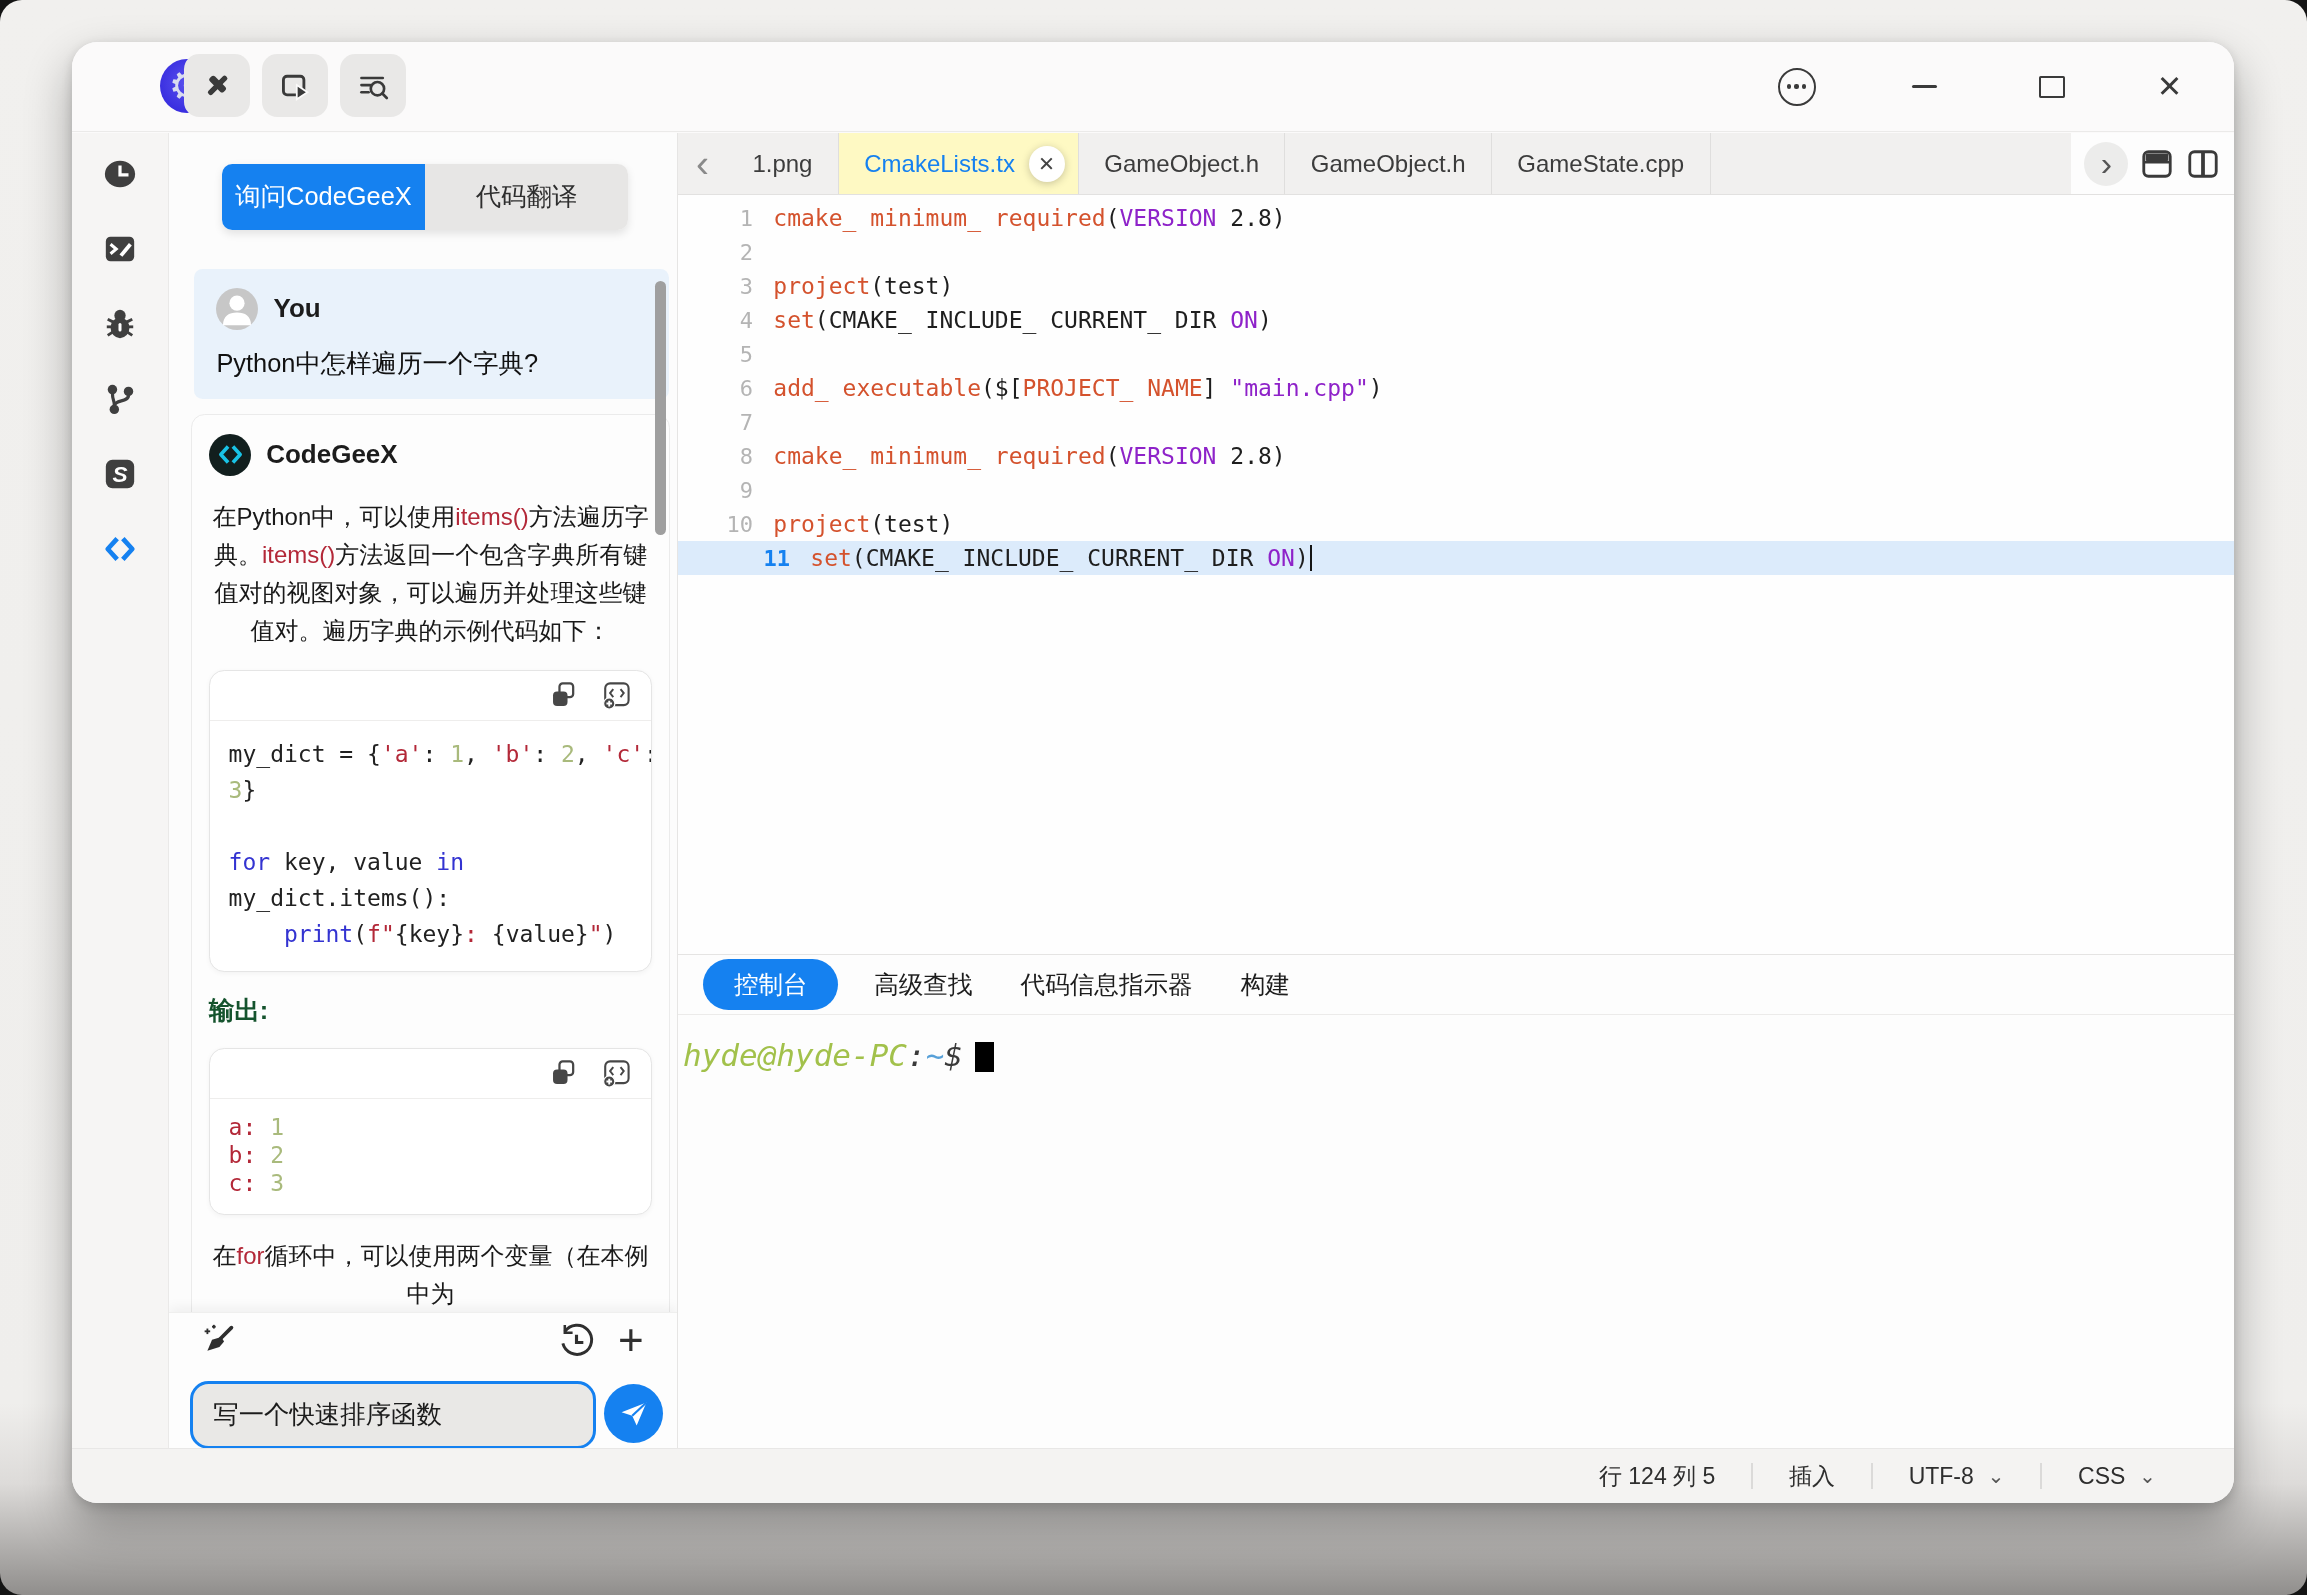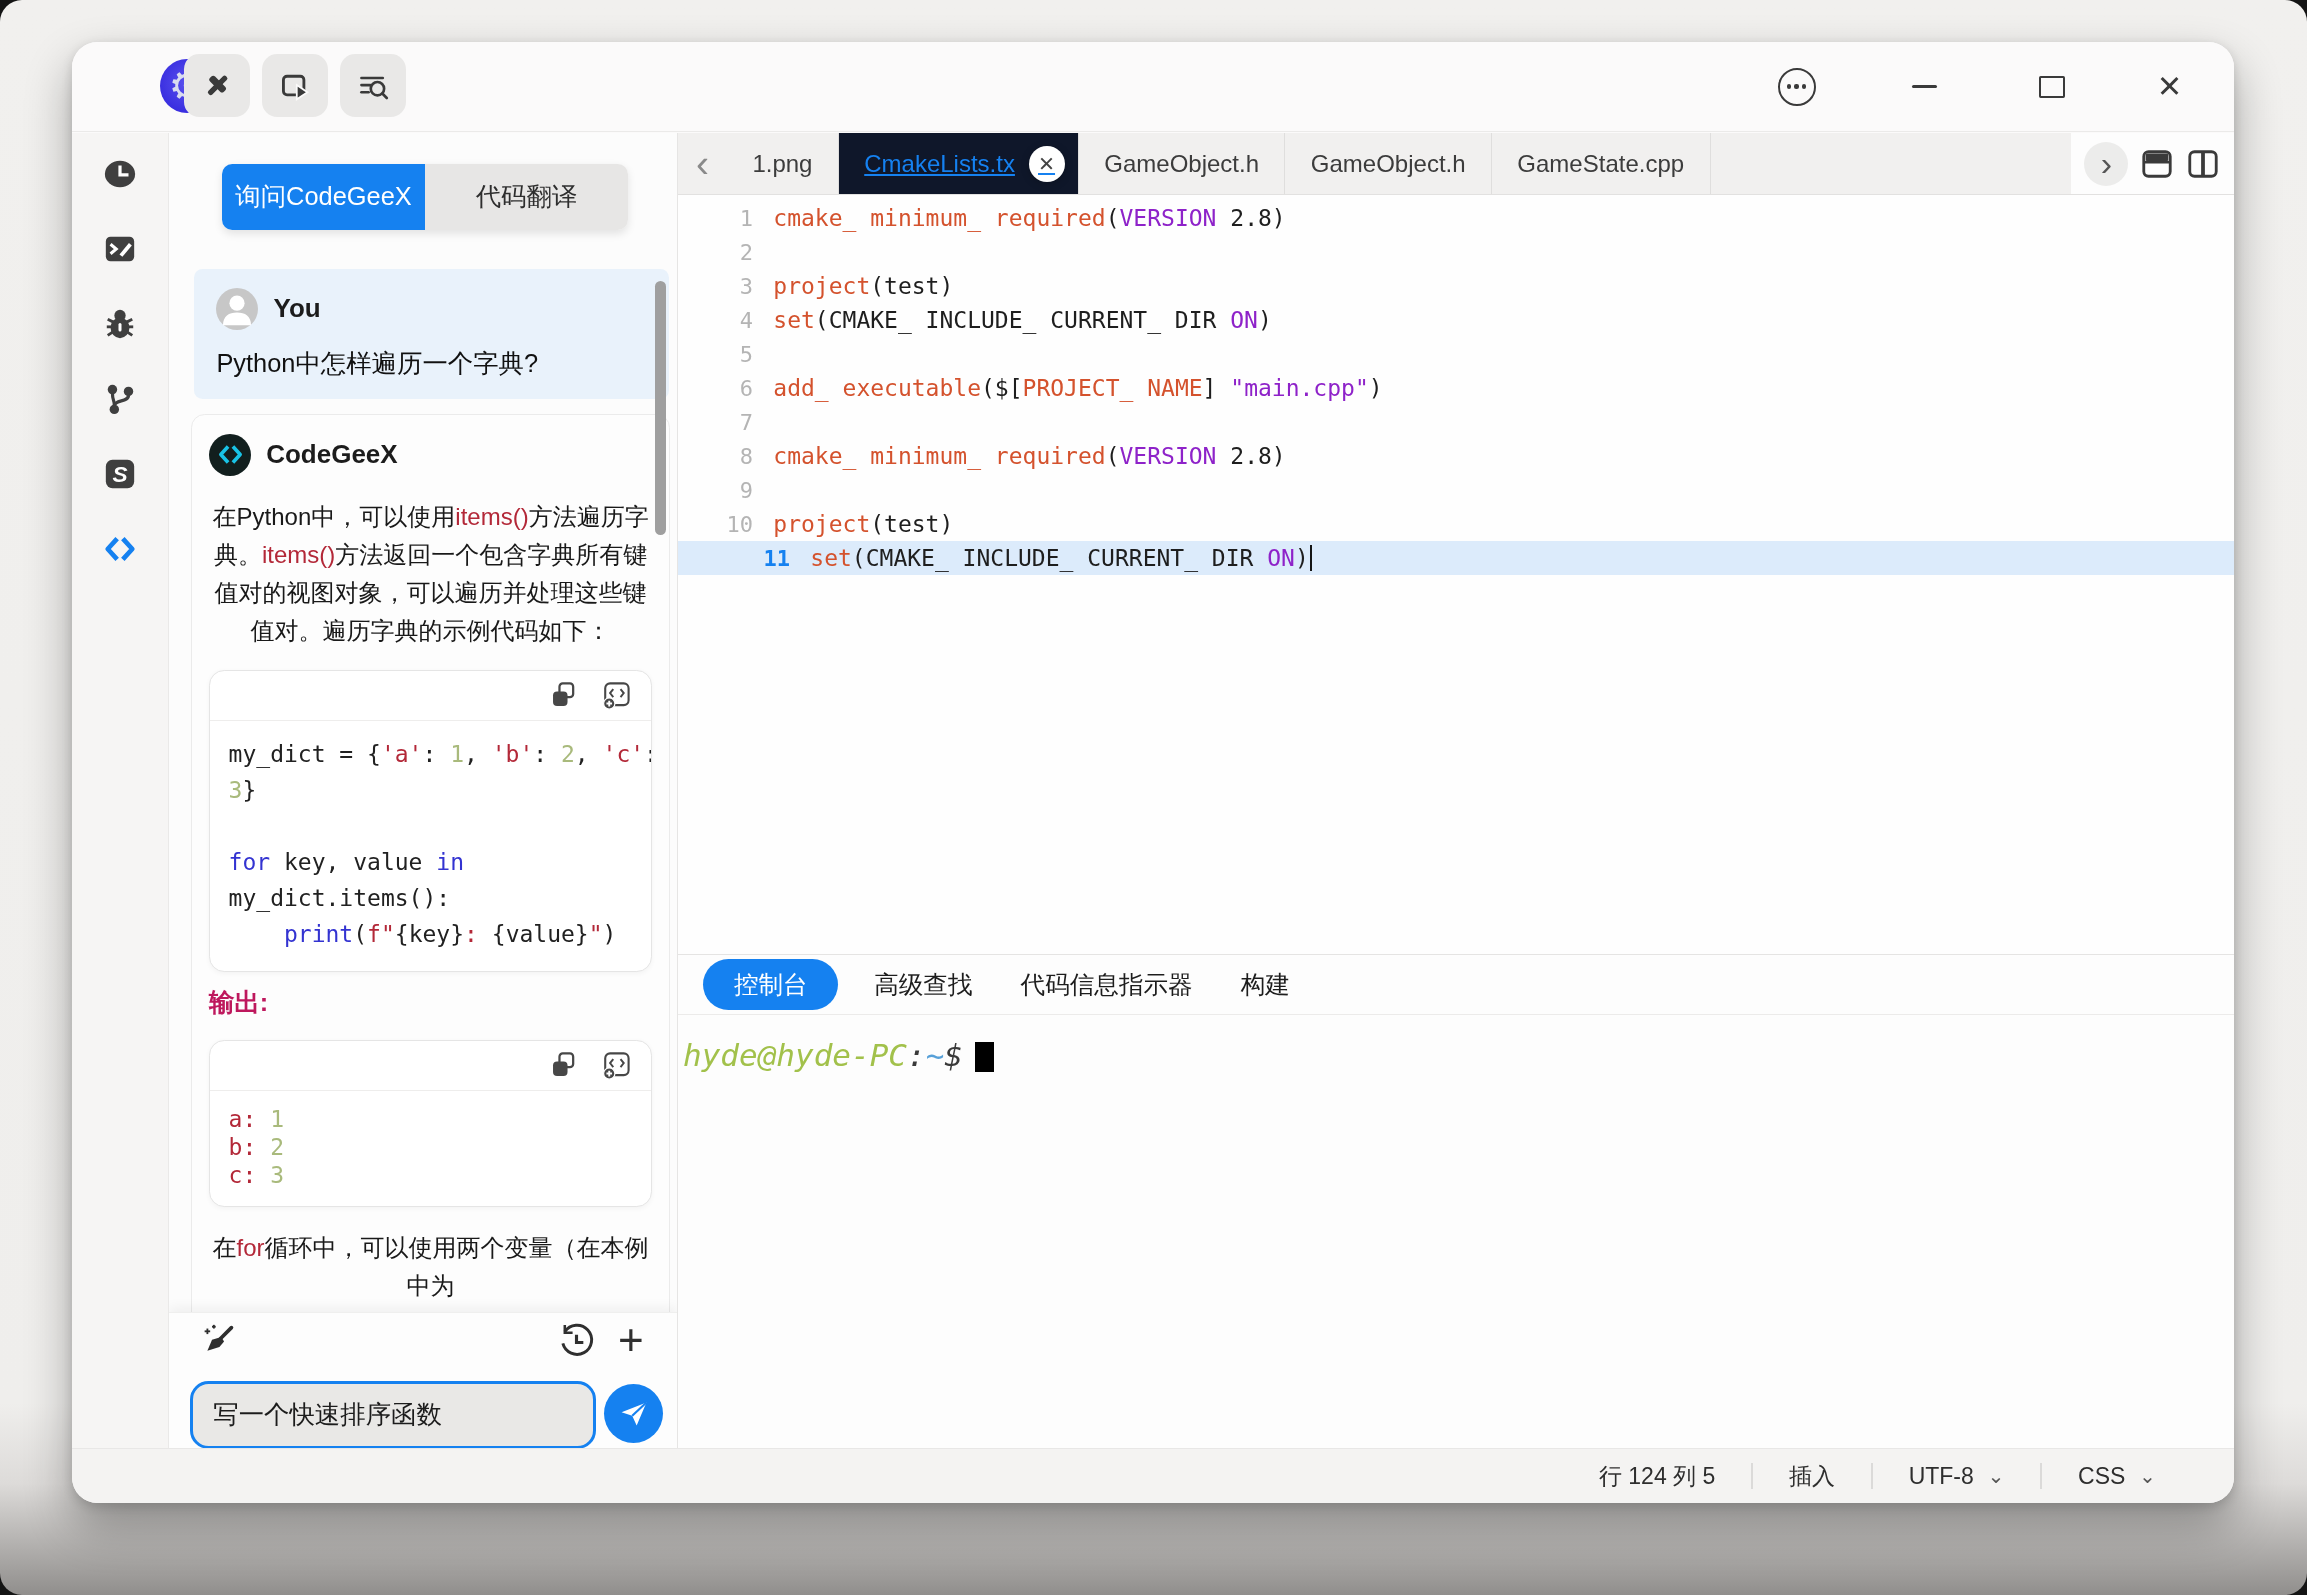--- a/index.html
+++ b/index.html
@@ -52,38 +52,38 @@
   .codecard{margin-top:20.3px;border:1.7px solid #e5e5e5;border-radius:15.2px;background:#fff;overflow:hidden;
     box-shadow:0 1.7px 5.1px rgba(0,0,0,.04);}
   .cc-head{height:49px;display:flex;align-items:center;justify-content:flex-end;gap:24px;padding-right:20.3px;border-bottom:1.7px solid #eeedec;}
   .cc-head svg{width:29px;height:29px;}
   .cc-body{padding:15.2px 18.6px 18.6px;font-family:"DejaVu Sans Mono",monospace;font-size:23px;line-height:36px;color:#212121;}
   .cc-body.tight{line-height:28px;padding:13.6px 18.6px 17px;}
   .cb-line{white-space:pre;min-height:1em;}
   .c-red{color:#b32838;}
   .c-num{color:#a9ba7c;}
   .c-kw{color:#3333d1;}
-  .outlabel{margin-top:14px;font-size:25.4px;font-weight:bold;color:#be185d;}
+  .outlabel{margin-top:22px;font-size:25.4px;font-weight:bold;color:#14532d;}
 
   .chat-input{position:absolute;left:0;right:0;bottom:0;height:136px;background:#fdfdfd;
     box-shadow:0 -4.2px 12px rgba(0,0,0,.06);border-top:0.8px solid #efefee;}
   .broom{position:absolute;left:30.5px;top:10.2px;}
   .hist{position:absolute;left:388px;top:8.5px;}
   .plus{position:absolute;left:449px;top:1.7px;font-size:44px;font-weight:300;color:#2f2f2f;}
   .qinput{position:absolute;left:21px;top:68px;width:406px;height:68px;box-sizing:border-box;border:3.4px solid #1581f0;
     border-radius:18.6px;background:#e9e8e6;font-size:25.4px;font-family:"Liberation Sans",sans-serif;
     padding:0 20.3px;color:#1c1c1c;outline:none;}
   .send{position:absolute;left:435px;top:71px;width:59px;height:59px;border-radius:50%;background:#1581f0;
     display:flex;align-items:center;justify-content:center;}
 
   
   .ed-tabs{height:61px;display:flex;align-items:stretch;background:#f1f0ef;border-bottom:1.7px solid #e2e1e0;}
   .ed-back{width:49px;display:flex;align-items:center;justify-content:center;font-size:39px;color:#8a8a8a;}
   .ed-tab{display:flex;align-items:center;padding:0 25.4px;font-size:24px;color:#3c3c3c;border-right:1.7px solid #dfdedd;white-space:nowrap;}
-  .ed-tab.active{background:#0f172a;color:#1581f0;font-weight:500;text-decoration:underline;}
+  .ed-tab.active{background:#fef9c3;color:#1581f0;font-weight:500;}
   .ed-close{width:36px;height:36px;border-radius:50%;background:#fff;box-shadow:0 1.7px 8.5px rgba(0,0,0,.22);
     display:flex;align-items:center;justify-content:center;font-size:20.3px;color:#444;margin-left:13.6px;margin-right:-12px;z-index:2;}
   .ed-right{margin-left:auto;display:flex;align-items:center;gap:12px;padding:0 13.6px;background:#fdfdfd;}
   .ed-fwd{width:44px;height:44px;border-radius:50%;background:#ececeb;display:flex;align-items:center;justify-content:center;font-size:34px;color:#555;}
   .ed-code{position:absolute;top:63px;left:0;right:0;bottom:495px;overflow:hidden;padding-top:5.1px;background:#fefefe;}
   .cline{display:flex;height:34px;align-items:center;}
   .cline.active{background:#dcebfb;padding-left:37px;}
   .lnum{width:75px;padding-right:20.3px;text-align:right;font-family:"DejaVu Sans Mono",monospace;font-size:22px;color:#b4b4b4;flex:none;}
   .cline.active .lnum{color:#1581f0;font-weight:bold;}
   .ltext{font-family:"DejaVu Sans Mono",monospace;font-size:23px;white-space:pre;color:#1e1e1e;}

